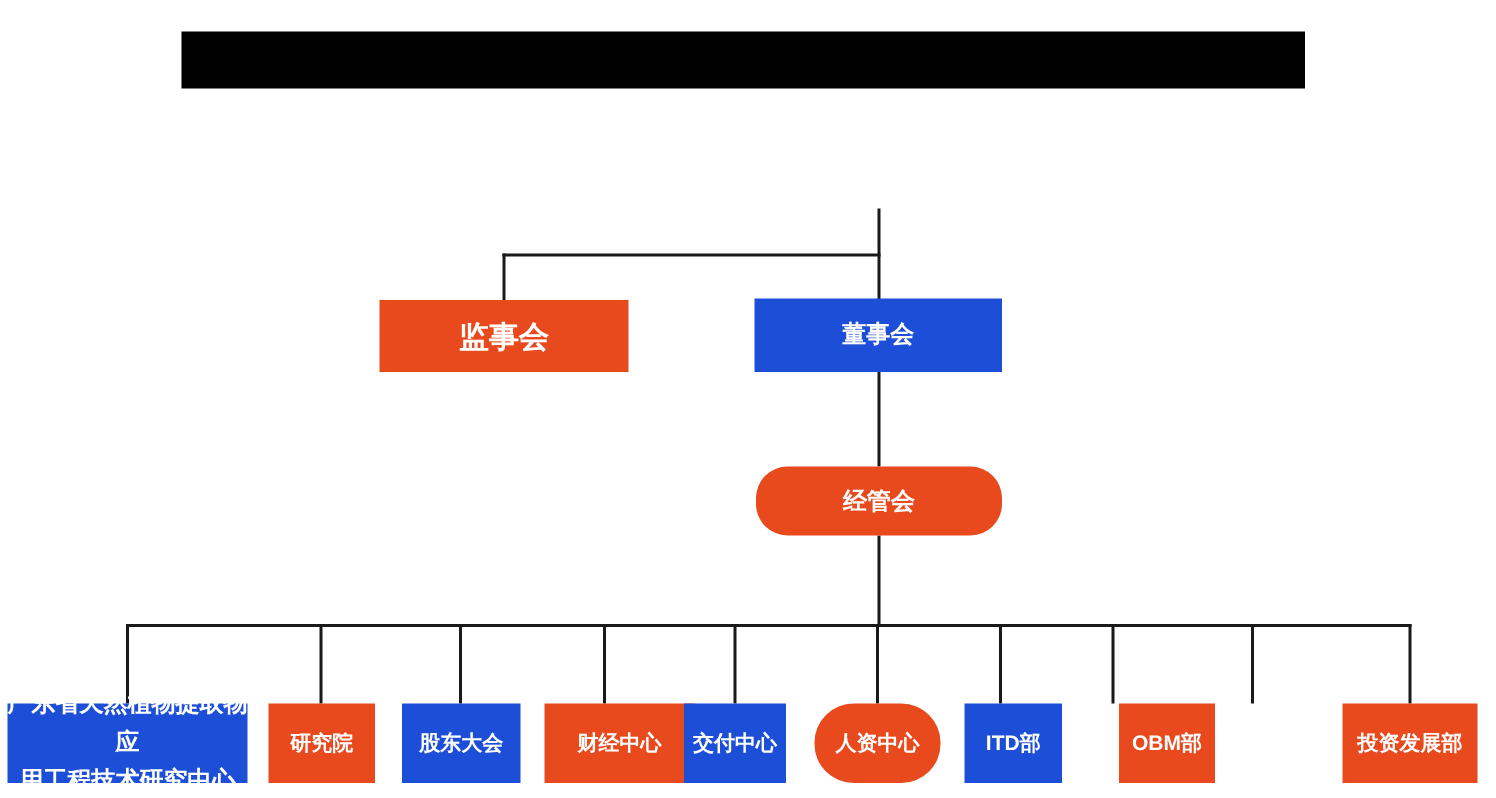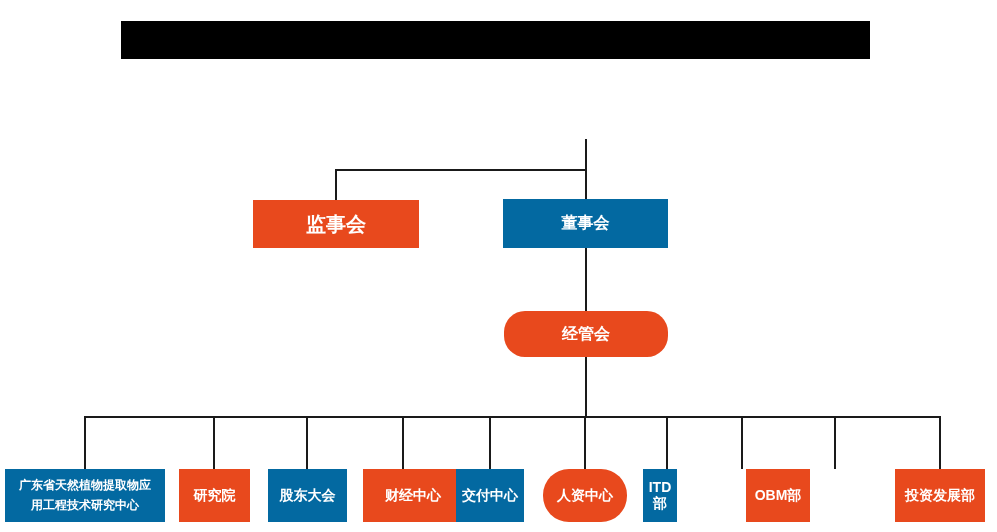--- a/index.html
+++ b/index.html
@@ -28,37 +28,37 @@
     display: flex;
     align-items: center;
     justify-content: center;
     text-align: center;
     color: #ffffff;
     font-weight: 700;
     box-sizing: border-box;
     white-space: pre-line;
   }
   .tone-primary   { background: #e8491d; }
-  .tone-secondary { background: #0369a1; }
+  .tone-secondary { background: #1d4ed8; }
 
   
   #n-shareholders { left: 504px; top:  91px; width: 164px; height: 48px; font-size: 16px; }
   #n-supervisors  { left: 253px; top: 200px; width: 166px; height: 48px; font-size: 20px; }
   #n-board        { left: 503px; top: 199px; width: 165px; height: 49px; font-size: 16px; }
   #n-management   { left: 504px; top: 311px; width: 164px; height: 46px; font-size: 16px; border-radius: 21px; }
 
   
   .dept { top: 469px; height: 53px; font-size: 14px; }
-  #d1  { left:   5px; width: 160px; font-size: 12px; line-height: 1.6; }
+  #d1  { left:   5px; width: 160px; font-size: 16px; line-height: 1.6; }
   #d2  { left: 179px; width:  71px; }
   #d3  { left: 268px; width:  79px; }
   #d4  { left: 363px; width:  100px; }
   #d5  { left: 456px; width:  68px; }
   #d6  { left: 543px; width:  84px; border-radius: 26px; }
-  #d7  { left: 643px; width:  34px; text-align: center; }
+  #d7  { left: 643px; width:  65px; text-align: center; }
   #d8  { left: 710px; width:  64px; margin-left: 36px; }
   #d9  { left: 793px; width:  84px; }
   #d10 { left: 895px; width:  90px; }
 
   
   .line { position: absolute; background: #1a1a1a; }
   .v { width: 2px; }
   .h { height: 2px; }
 
   #l-trunk-top   { left: 585px; top: 139px; height: 61px; } 

